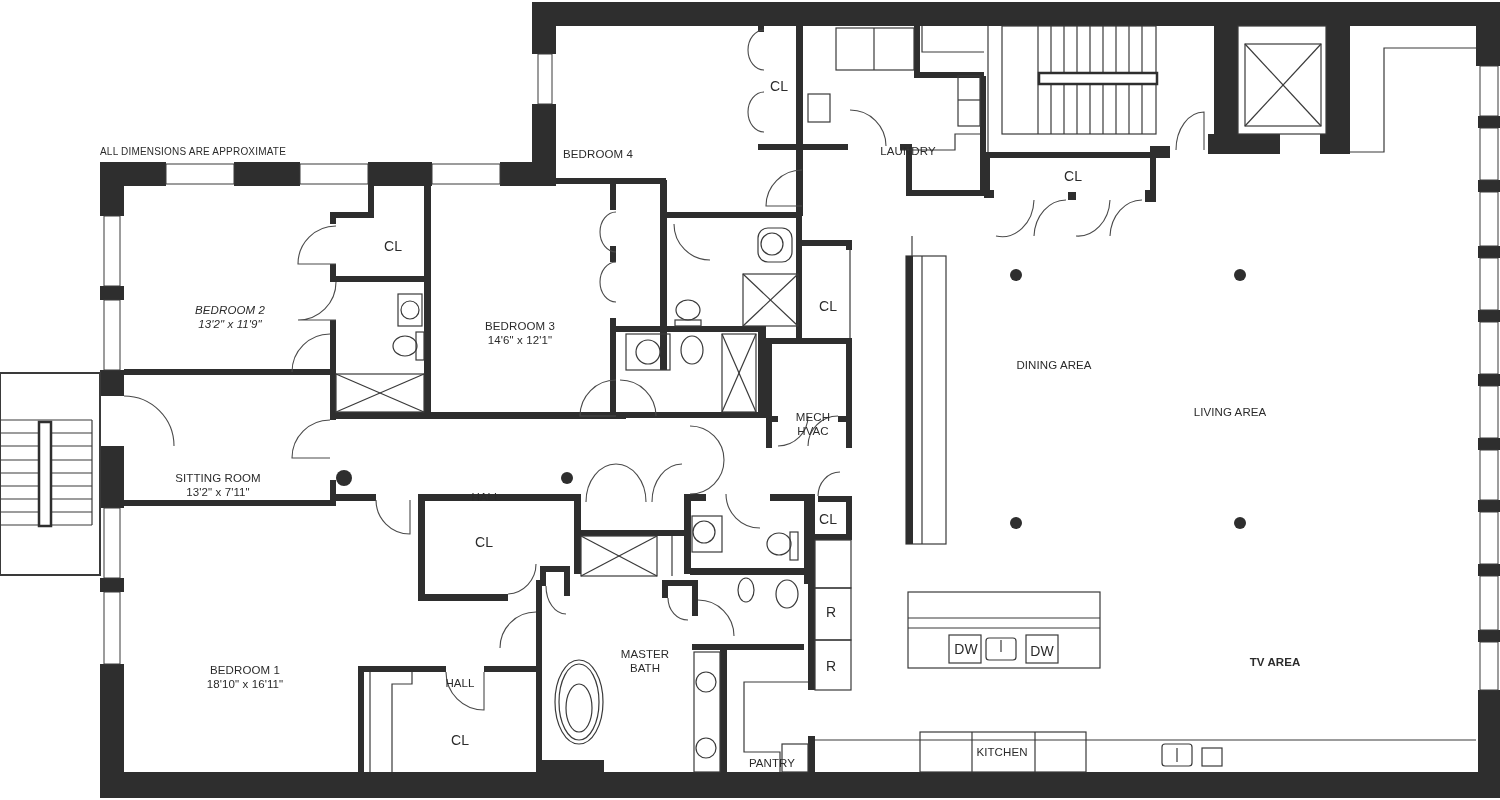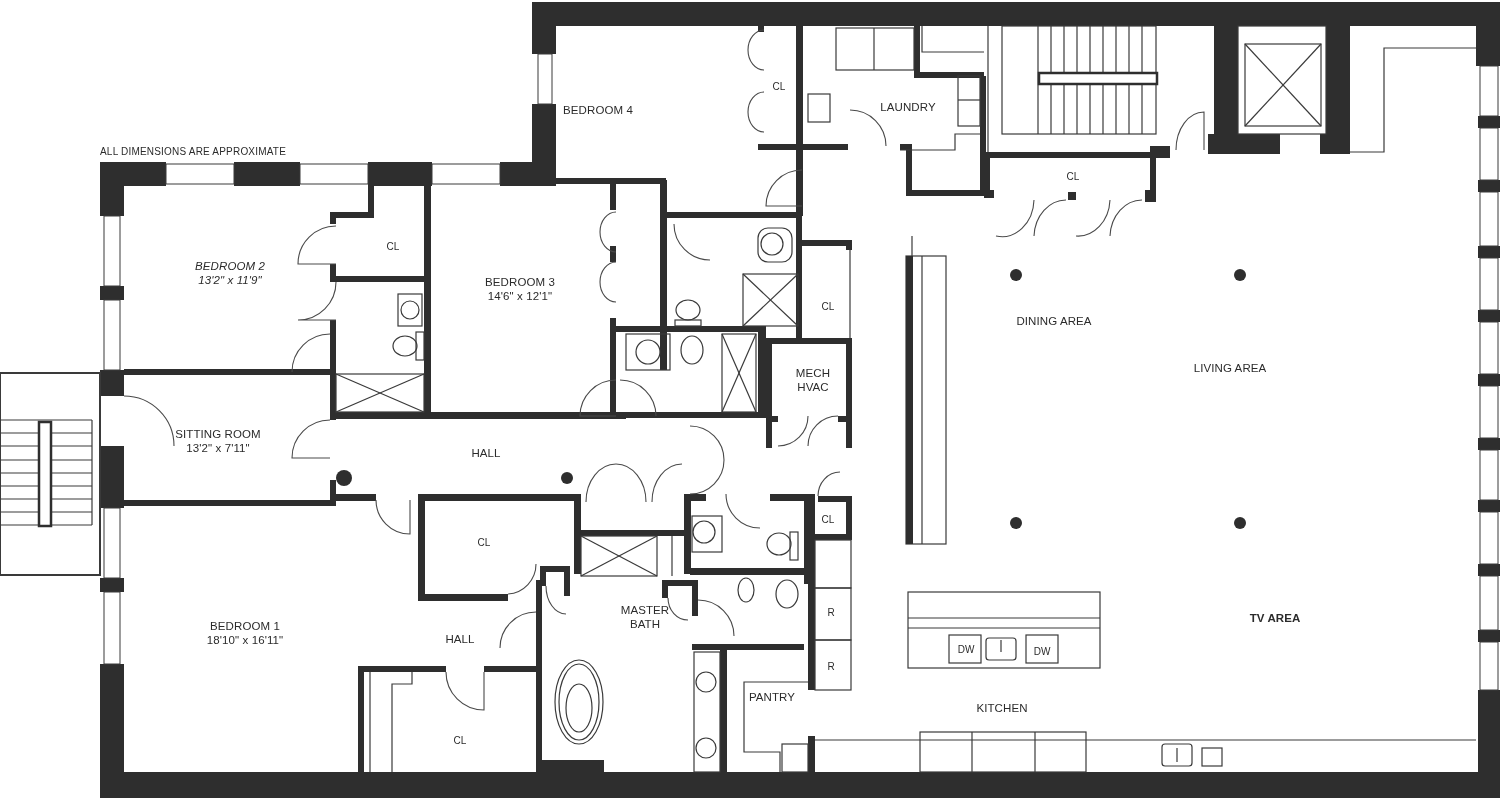--- a/index.html
+++ b/index.html
@@ -3,24 +3,24 @@
 <meta charset="utf-8">
 <style>
   html, body { margin: 0; padding: 0; background: #ffffff; }
   body { width: 1500px; height: 800px; overflow: hidden; position: relative; font-family: "Liberation Sans", sans-serif; }
   #plan { position: absolute; left: 0; top: 0; width: 1500px; height: 800px; }
   .wall { fill: #2e2e2e; }
   .thin { fill: none; stroke: #3a3a3a; stroke-width: 1.2; }
   .door { fill: none; stroke: #4a4a4a; stroke-width: 1.1; }
   .col { fill: #2e2e2e; }
   .win { fill: #ffffff; stroke: #3a3a3a; stroke-width: 1; }
-  .lbl { position: absolute; font-size: 11.5px; color: #2b2b2b; letter-spacing: 0.1px; text-align: center; white-space: nowrap; transform: translate(-50%, -50%); line-height: 14px; }
+  .lbl { position: absolute; font-size: 11.5px; color: #2b2b2b; letter-spacing: 0.1px; text-align: center; white-space: nowrap; transform: translate(-50%, -50%); line-height: 14px; margin-top: 44px; }
   .lbl .dim { display: block; }
   .note { position: absolute; left: 100px; top: 146px; font-size: 10px; color: #2b2b2b; letter-spacing: 0.2px; white-space: nowrap; text-align: center; }
-  .fix { position: absolute; font-size: 10px; color: #2b2b2b; transform: translate(-50%, -50%); }
+  .fix { position: absolute; font-size: 14px; color: #2b2b2b; transform: translate(-50%, -50%); }
 </style>
 </head>
 <body>
 
 <svg id="plan" viewBox="0 0 1500 800" xmlns="http://www.w3.org/2000/svg">
 
   <g>
 
     <rect class="wall" x="532" y="2" width="968" height="24"></rect>
     <rect class="wall" x="532" y="2" width="24" height="52"></rect>
@@ -367,21 +367,21 @@
       <span class="dim">BEDROOM 1</span>
       <span class="dim">18'10" x 16'11"</span>
     </div>
     <div class="lbl" style="left: 460px; top: 639px;">
       <span class="dim">HALL</span>
     </div>
     <div class="lbl" style="left: 645px; top: 617px;">
       <span class="dim">MASTER</span>
       <span class="dim">BATH</span>
     </div>
-    <div class="lbl" style="left: 772px; top: 697px;">
+    <div class="lbl" style="left: 772px; top: 719px;">
       <span class="dim">PANTRY</span>
     </div>
     <div class="lbl" style="left: 1002px; top: 708px;">
       <span class="dim">KITCHEN</span>
     </div>
     <div class="lbl" style="left: 1275px; top: 618px; font-weight: bold;">
       <span class="dim">TV AREA</span>
     </div>
     <div class="fix" style="left: 779px; top: 86px;">CL</div>
     <div class="fix" style="left: 1073px; top: 176px;">CL</div>

